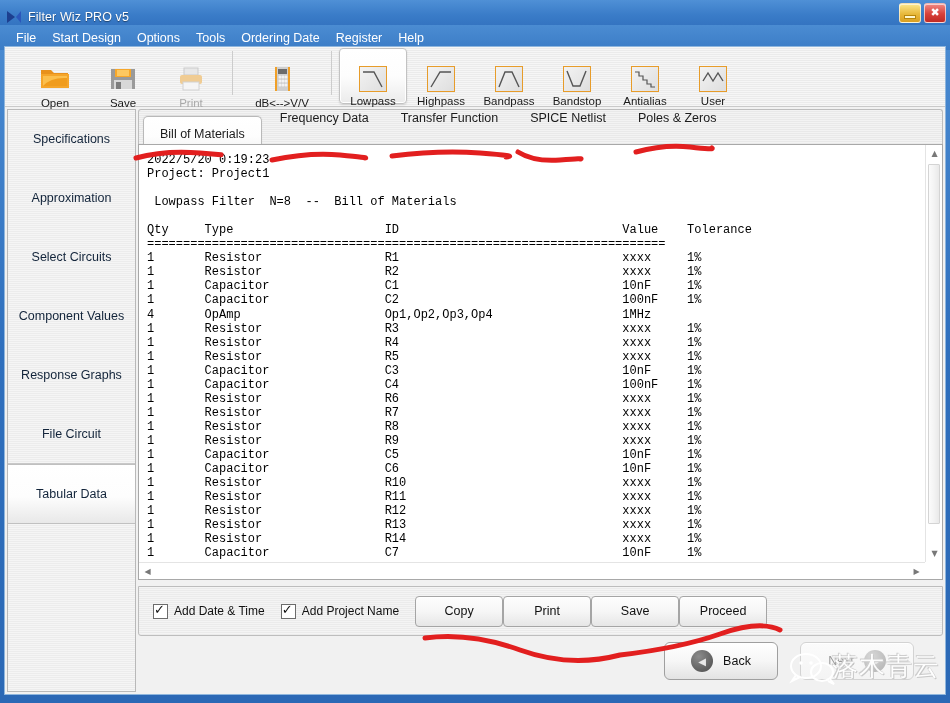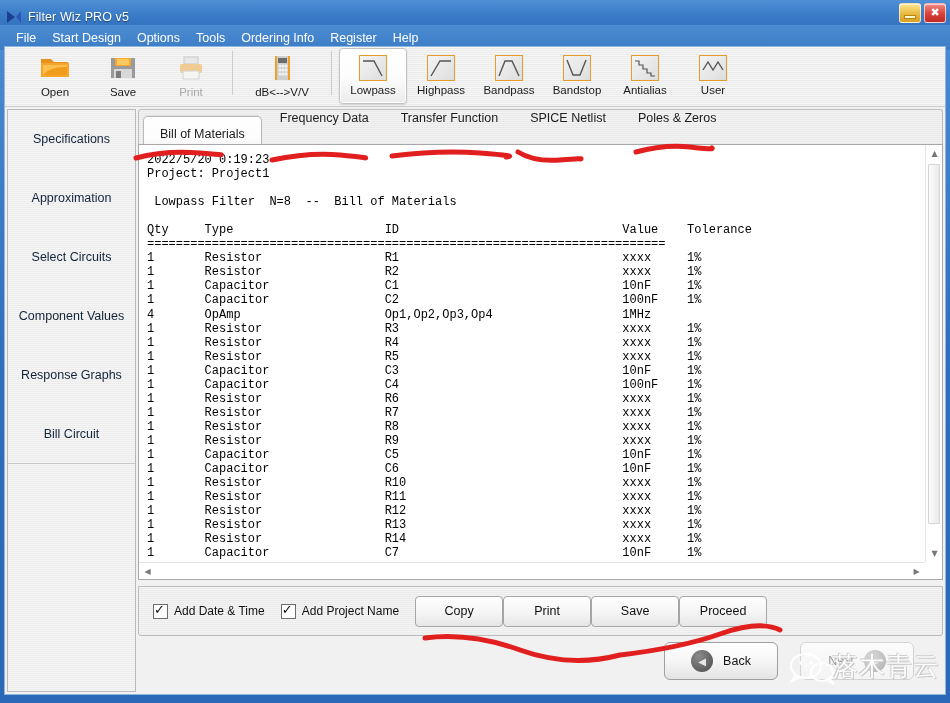--- a/index.html
+++ b/index.html
@@ -77,21 +77,21 @@
   .toolbar {
     position: absolute; top: 0; left: 0; right: 0; height: 60px;
     background: repeating-linear-gradient(180deg,#f6f6f6 0px,#f6f6f6 1px,#ebebeb 1px,#ebebeb 2px);
     border-bottom: 1px solid #c9c9c9;
     display: flex; align-items: flex-start;
     box-sizing: border-box;
   }
   .tbtn {
     width: 68px; height: 56px; margin-top: 1px;
     display: flex; flex-direction: column; align-items: center;
-    justify-content: flex-start; padding-top: 4px;
+    justify-content: flex-start; padding-top: 15px;
     box-sizing: border-box; cursor: default;
     border: 1px solid transparent; border-radius: 4px;
   }
   .tbtn.sel {
     background: linear-gradient(180deg,#ffffff 0%,#fdfdfd 50%,#ebebeb 100%);
     border: 1px solid #c2c2c2;
     box-shadow: inset 0 0 0 1px #fff, 0 1px 2px rgba(0,0,0,.12);
   }
   .tbtn .lab { font-size: 11.5px; color: #1a1a1a; margin-top: 3px; }
   .tbtn.disabled .lab { color: #a9a9a9; }
@@ -289,21 +289,21 @@
       <div class="winbtn min"></div>
       <div class="winbtn close"></div>
     </div>
   </div>
 
   <div class="menubar">
     <div class="menuitem">File</div>
     <div class="menuitem">Start Design</div>
     <div class="menuitem">Options</div>
     <div class="menuitem">Tools</div>
-    <div class="menuitem">Ordering Info</div>
+    <div class="menuitem">Ordering Date</div>
     <div class="menuitem">Register</div>
     <div class="menuitem">Help</div>
   </div>
 
   <div class="client">
 
     <div class="toolbar">
 
       <div class="tbtn" style="margin-left:16px;">
         <span class="ticon">
@@ -434,21 +434,24 @@
         <div class="side-item">
           <span>Select Circuits</span>
         </div>
         <div class="side-item">
           <span>Component Values</span>
         </div>
         <div class="side-item">
           <span>Response Graphs</span>
         </div>
         <div class="side-item side-group-end">
-          <span>Bill Circuit</span>
+          <span>File Circuit</span>
+        </div>
+        <div class="side-item active">
+          <span>Tabular Data</span>
         </div>
       </div>
 
       <div class="main" style="bottom:58px;">
 
         <div class="tabstrip">
           <div class="tab active">
             <span>Bill of Materials</span>
           </div>
           <div class="tab">

